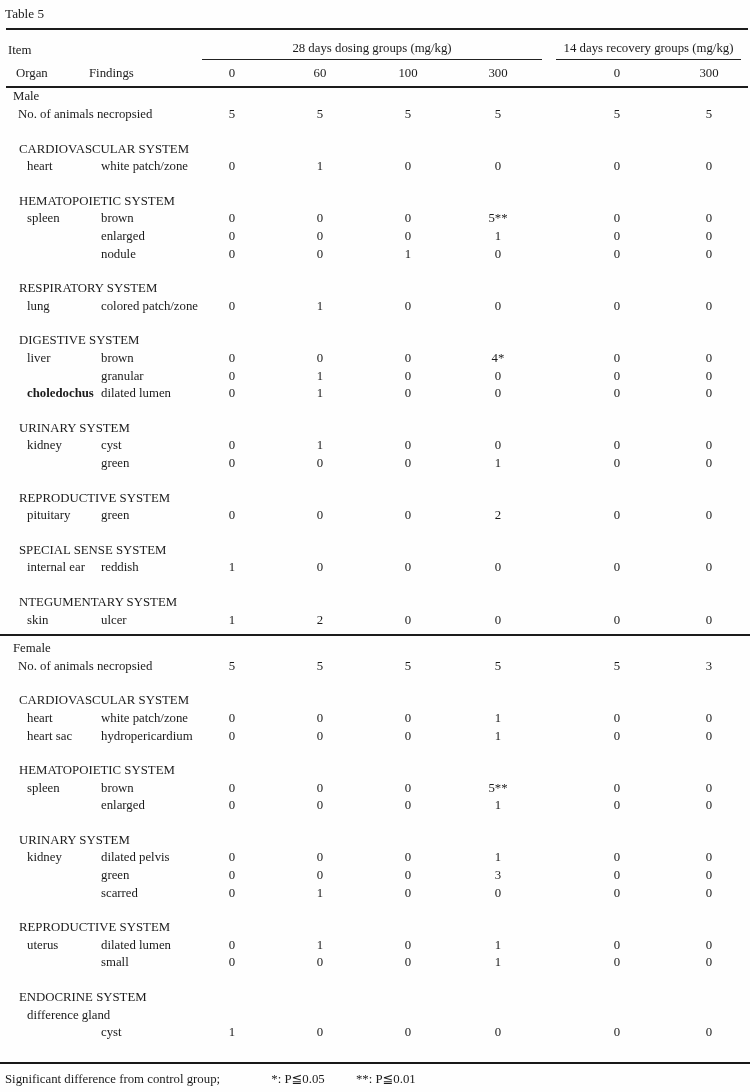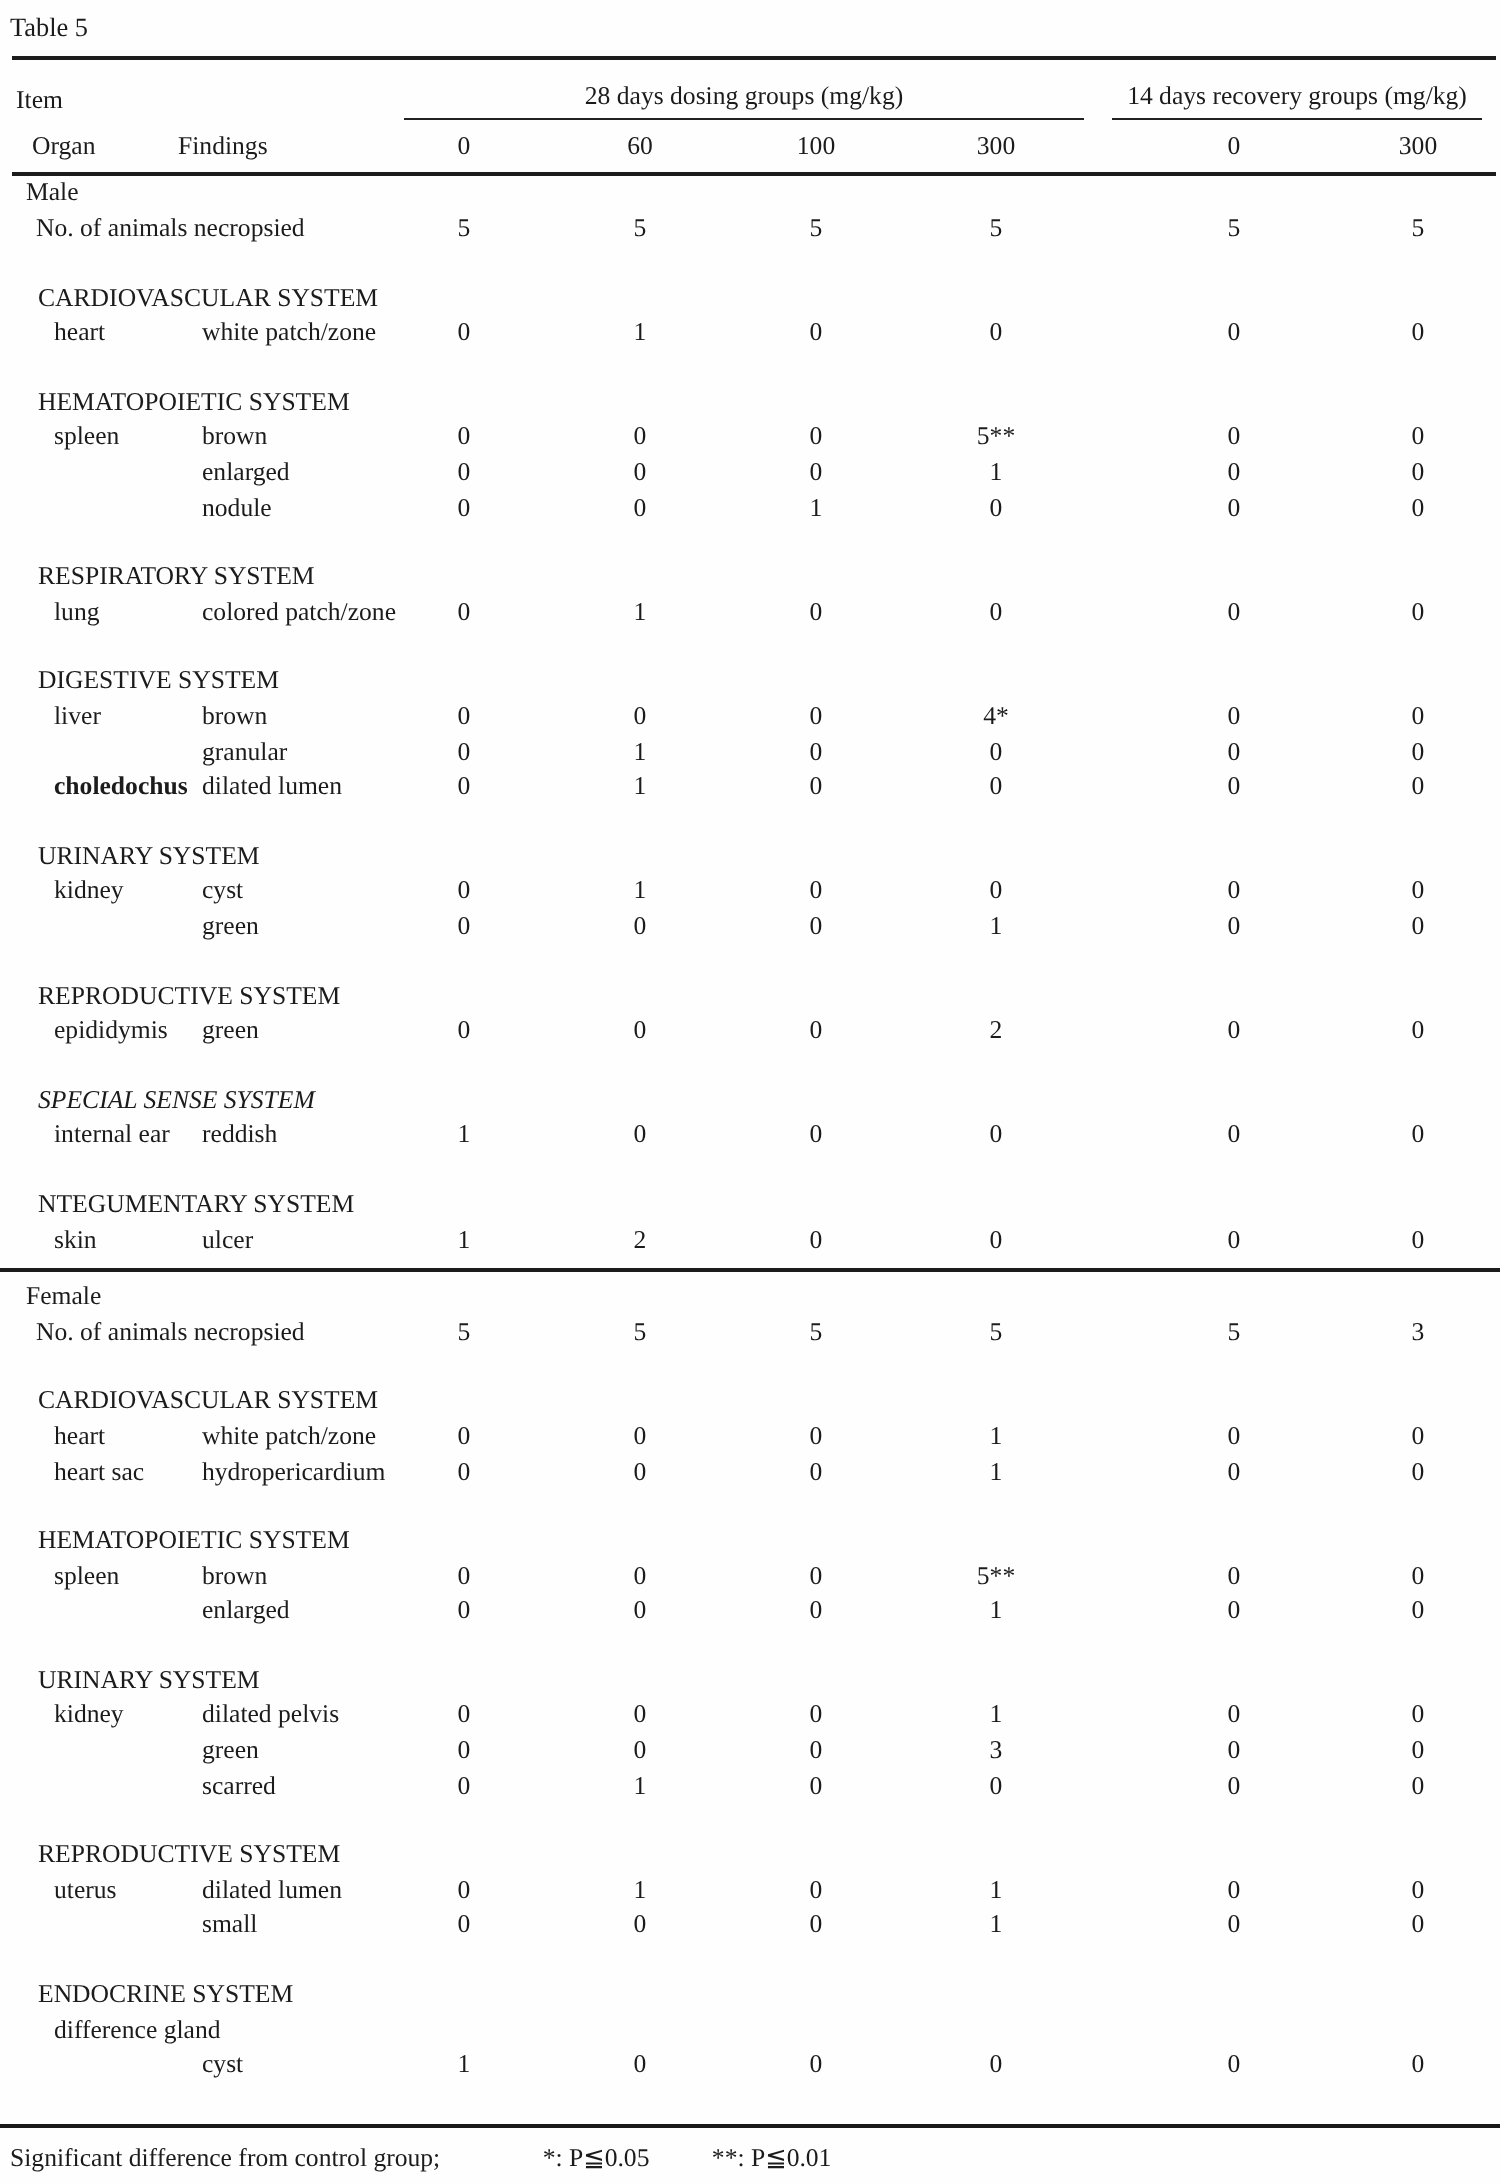--- a/index.html
+++ b/index.html
@@ -213,32 +213,32 @@
             <div class="cell val" style="grid-column: 5;">0</div>
             <div class="cell val" style="grid-column: 6;">1</div>
             <div class="cell val" style="grid-column: 8;">0</div>
             <div class="cell val" style="grid-column: 9;">0</div>
           </div>
           <div class="spacer"></div>
           <div class="grid brow">
             <div class="cell sysname" style="grid-column: 1 / 6;">REPRODUCTIVE SYSTEM</div>
           </div>
           <div class="grid brow">
-            <div class="cell organ" style="grid-column: 1;">epididymis</div>
+            <div class="cell organ" style="grid-column: 1;">pituitary</div>
             <div class="cell finding" style="grid-column: 2;">green</div>
             <div class="cell val" style="grid-column: 3;">0</div>
             <div class="cell val" style="grid-column: 4;">0</div>
             <div class="cell val" style="grid-column: 5;">0</div>
             <div class="cell val" style="grid-column: 6;">2</div>
             <div class="cell val" style="grid-column: 8;">0</div>
             <div class="cell val" style="grid-column: 9;">0</div>
           </div>
           <div class="spacer"></div>
           <div class="grid brow">
-            <div class="cell sysname" style="grid-column: 1 / 6; font-style: italic;">SPECIAL SENSE SYSTEM</div>
+            <div class="cell sysname" style="grid-column: 1 / 6;">SPECIAL SENSE SYSTEM</div>
           </div>
           <div class="grid brow">
             <div class="cell organ" style="grid-column: 1;">internal ear</div>
             <div class="cell finding" style="grid-column: 2;">reddish</div>
             <div class="cell val" style="grid-column: 3;">1</div>
             <div class="cell val" style="grid-column: 4;">0</div>
             <div class="cell val" style="grid-column: 5;">0</div>
             <div class="cell val" style="grid-column: 6;">0</div>
             <div class="cell val" style="grid-column: 8;">0</div>
             <div class="cell val" style="grid-column: 9;">0</div>

